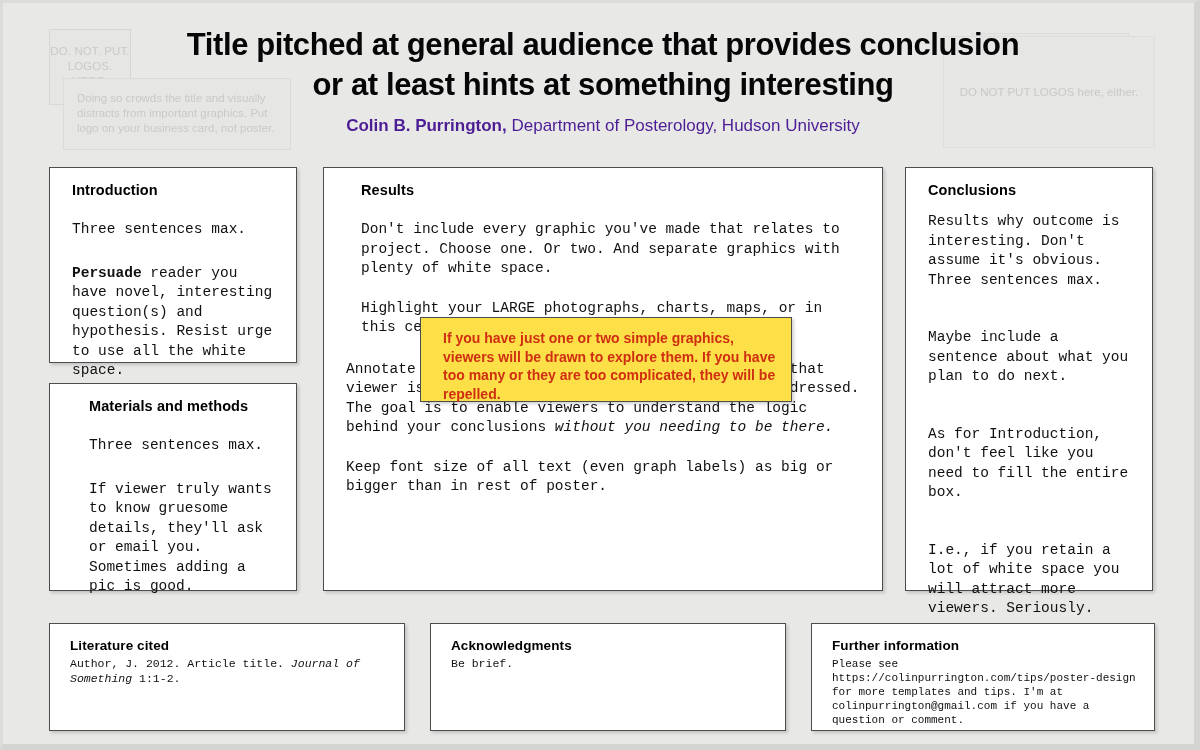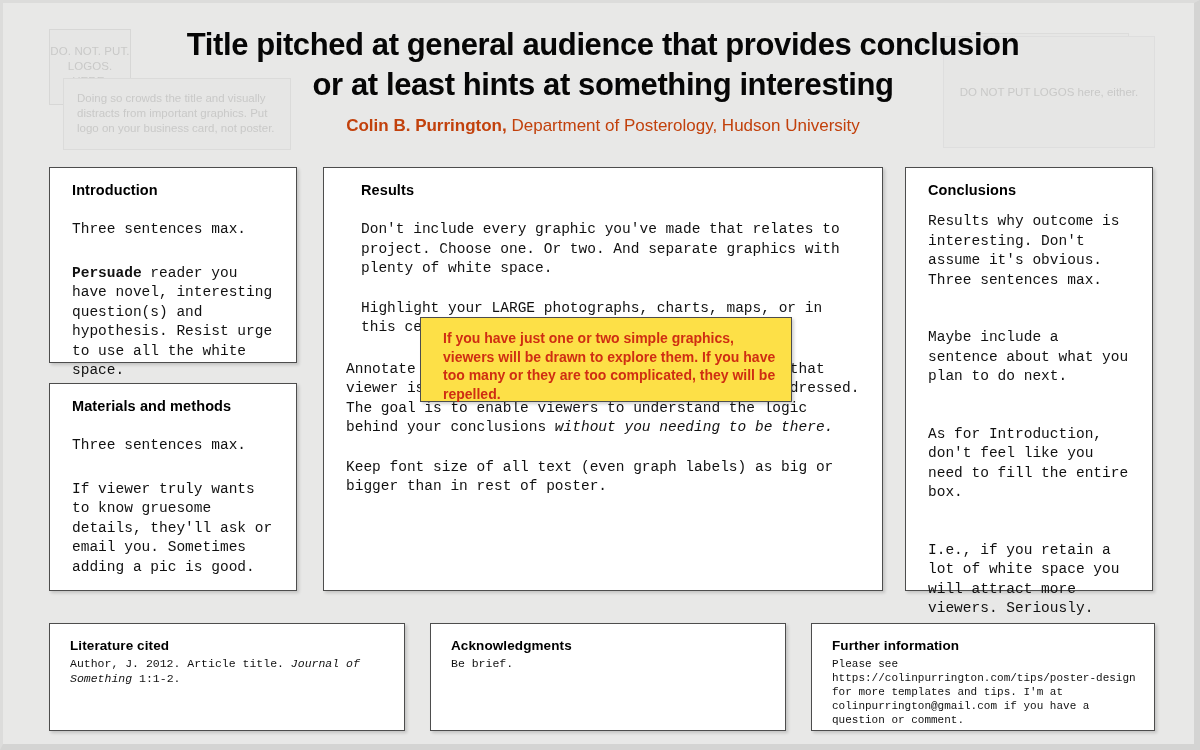--- a/index.html
+++ b/index.html
@@ -99,21 +99,21 @@
     color: #060606;
     letter-spacing: -0.4px;
   }
   #poster-authors {
     position: absolute;
     left: 140px; top: 112px;
     width: 920px;
     text-align: center;
     font-size: 17px;
     line-height: 22px;
-    color: #c2410c;
+    color: #4c1d95;
   }
   #poster-authors .author-name { font-weight: bold; }
 
   
   .panel {
     position: absolute;
     background: #ffffff;
     border: 1.5px solid #4d4d4d;
     box-sizing: border-box;
     box-shadow: 2px 2px 3px rgba(0,0,0,0.16);
@@ -125,21 +125,21 @@
     letter-spacing: 0.1px;
   }
   .panel-body p {
     margin: 0;
     color: #111;
     font-family: Liberation Mono, monospace;
   }
 
   
   #panel-introduction { left: 46px;  top: 164px; width: 248px; height: 196px; }
-  #panel-materials    { left: 46px;  top: 380px; width: 248px; height: 208px; }
+  #panel-materials    { left: 46px;  top: 380px; width: 248px; height: 208px; padding-left: 17px; }
   #panel-results      { left: 320px; top: 164px; width: 560px; height: 424px; }
   #panel-conclusions  { left: 902px; top: 164px; width: 248px; height: 424px; }
   #panel-literature   { left: 46px;  top: 620px; width: 356px; height: 108px; }
   #panel-acknowledgments { left: 427px; top: 620px; width: 356px; height: 108px; }
   #panel-further      { left: 808px; top: 620px; width: 344px; height: 108px; }
 
   
   #panel-introduction .inner,
   #panel-materials .inner,
   #panel-conclusions .inner {

